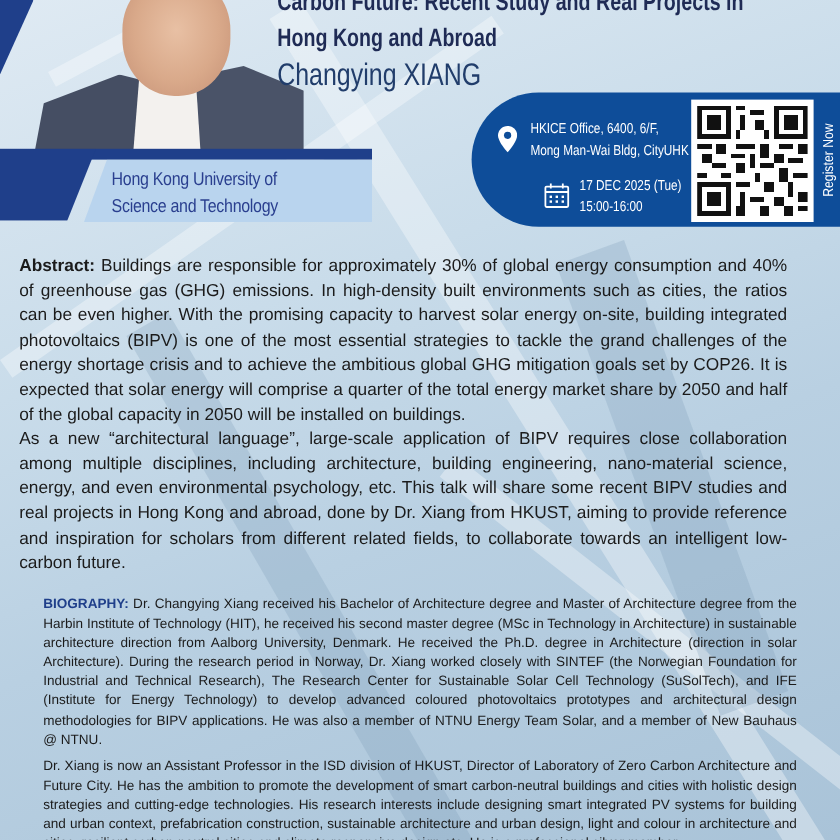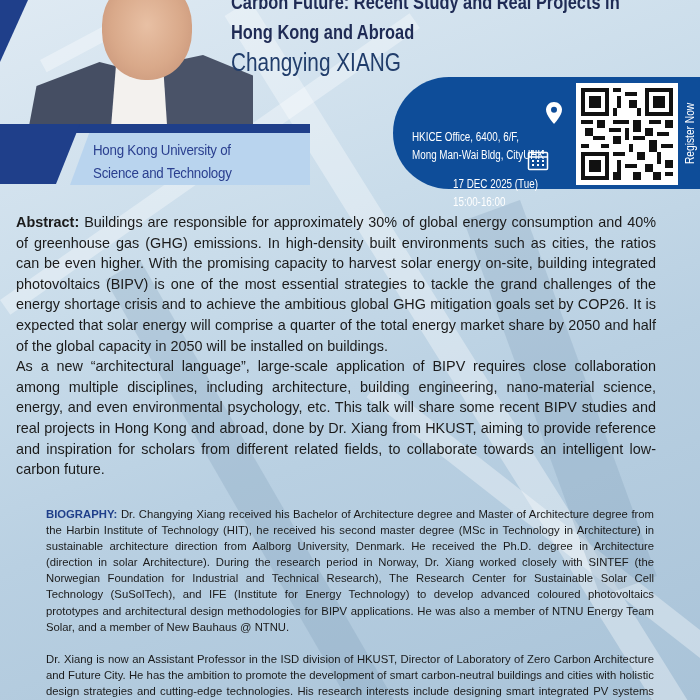--- a/index.html
+++ b/index.html
@@ -66,21 +66,21 @@
   .speaker {
     position:absolute; left:231px; top:47px;
     font-family:"Liberation Sans", sans-serif; font-size:26px; color:#213d6b;
     transform:scaleX(0.8); transform-origin:0 0; white-space:nowrap;
   }
 
   .info-panel {
     position:absolute; left:393px; top:77px; width:320px; height:112px;
     background:#0e4d99; border-radius:58px 0 0 58px;
   }
-  .info-row { position:absolute; display:flex; align-items:flex-end;flex-direction:column; }
+  .info-row { position:absolute; display:flex; align-items:center; }
   .info-row.loc { left:412px; top:98px; }
   .info-row.date { left:412px; top:145px;padding-left:41px; }
   .info-icon { width:22px; height:30px; margin-right:8px; display:flex; align-items:center; justify-content:center; }
   .info-text {
     color:#fff; font-size:12px; line-height:18px; white-space:nowrap;
     transform:scaleX(0.82); transform-origin:0 0;
   }
   .qr-box {
     position:absolute; left:576px; top:83px; width:102px; height:102px; background:#fff;
     display:flex; align-items:center; justify-content:center;
@@ -94,21 +94,21 @@
     position:absolute; left:16px; top:212px; width:640px;
     font-size:14.4px; line-height:20.6px; color:#1b1b1b; text-align:justify;
   }
   .abstract p { margin:0; }
   .abstract b { font-weight:bold; }
 
   .bio {
     position:absolute; left:30px; top:490px; width:640px;
     font-size:11.3px; line-height:16.1px; color:#1b1b1b; text-align:justify;
   }
-  .bio p { margin:16px; }
+  .bio p { margin:6px; }
   .bio .lbl { color:#1f3f8a; font-weight:bold; }
 </style>
 </head>
 <body>
 
 <div class="bg-layer">
   <div class="stripe" style="left:40px;top:60px;width:900px;height:14px;transform:rotate(-28deg);"></div>
   <div class="stripe" style="left:250px;top:0;width:900px;height:30px;transform:rotate(58deg);"></div>
   <div class="stripe dark" style="left:140px;top:260px;width:700px;height:40px;transform:rotate(60deg);"></div>
   <div class="stripe" style="left:0;top:300px;width:500px;height:18px;transform:rotate(-35deg);"></div>

